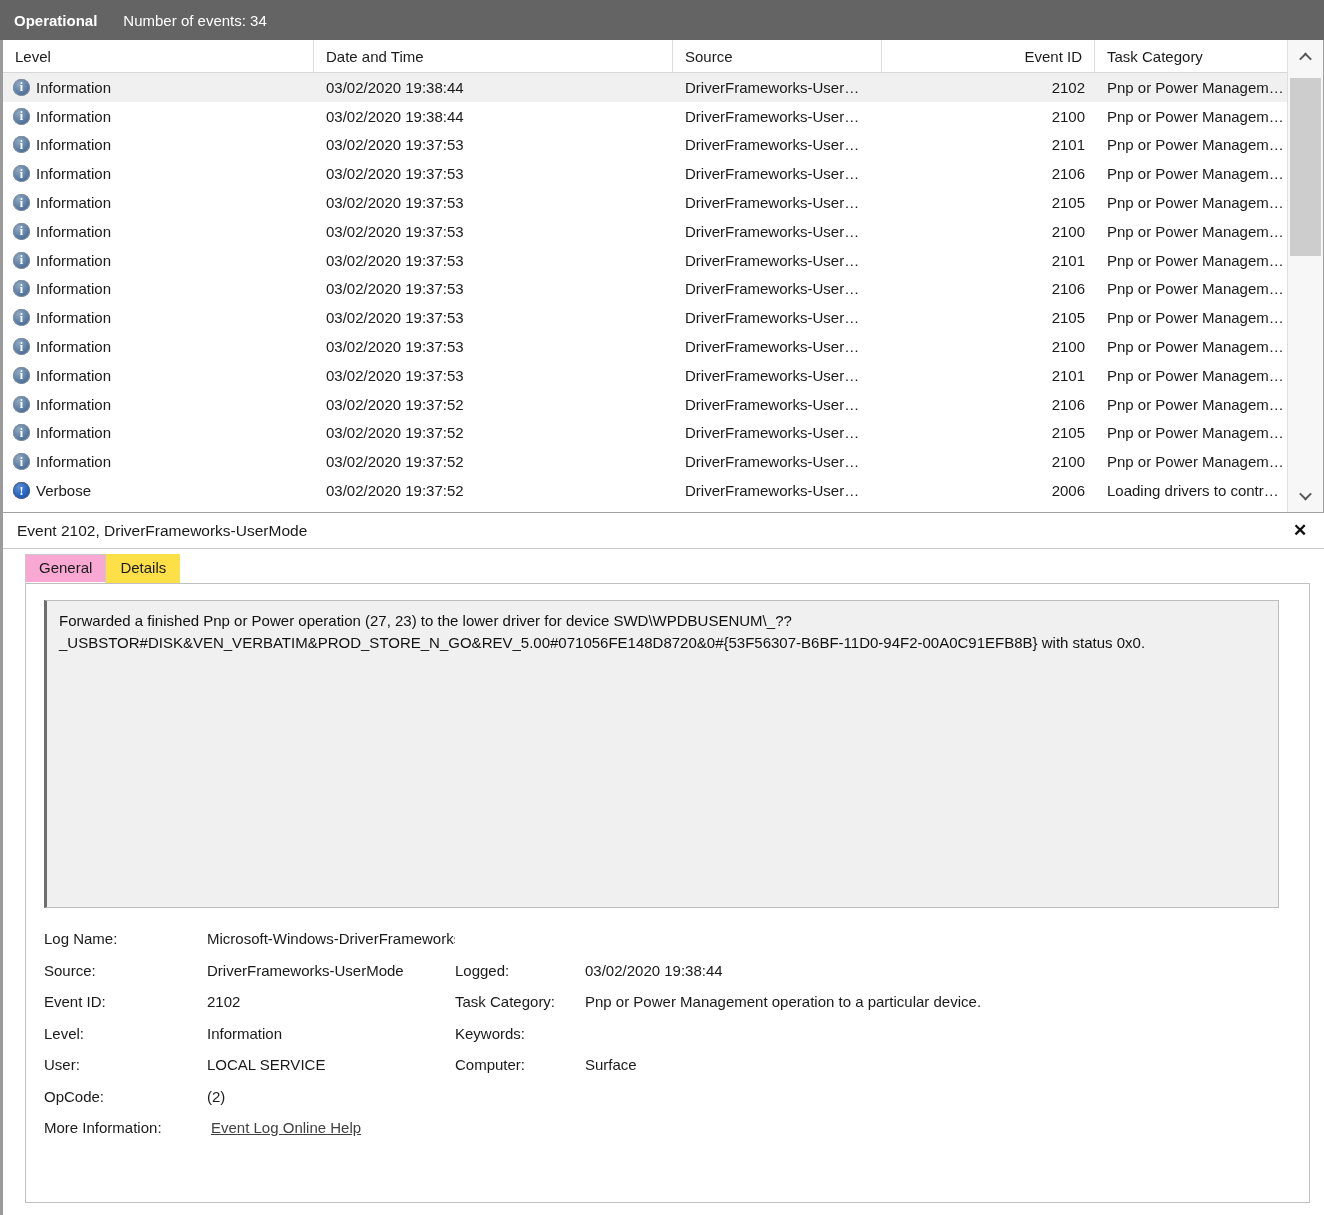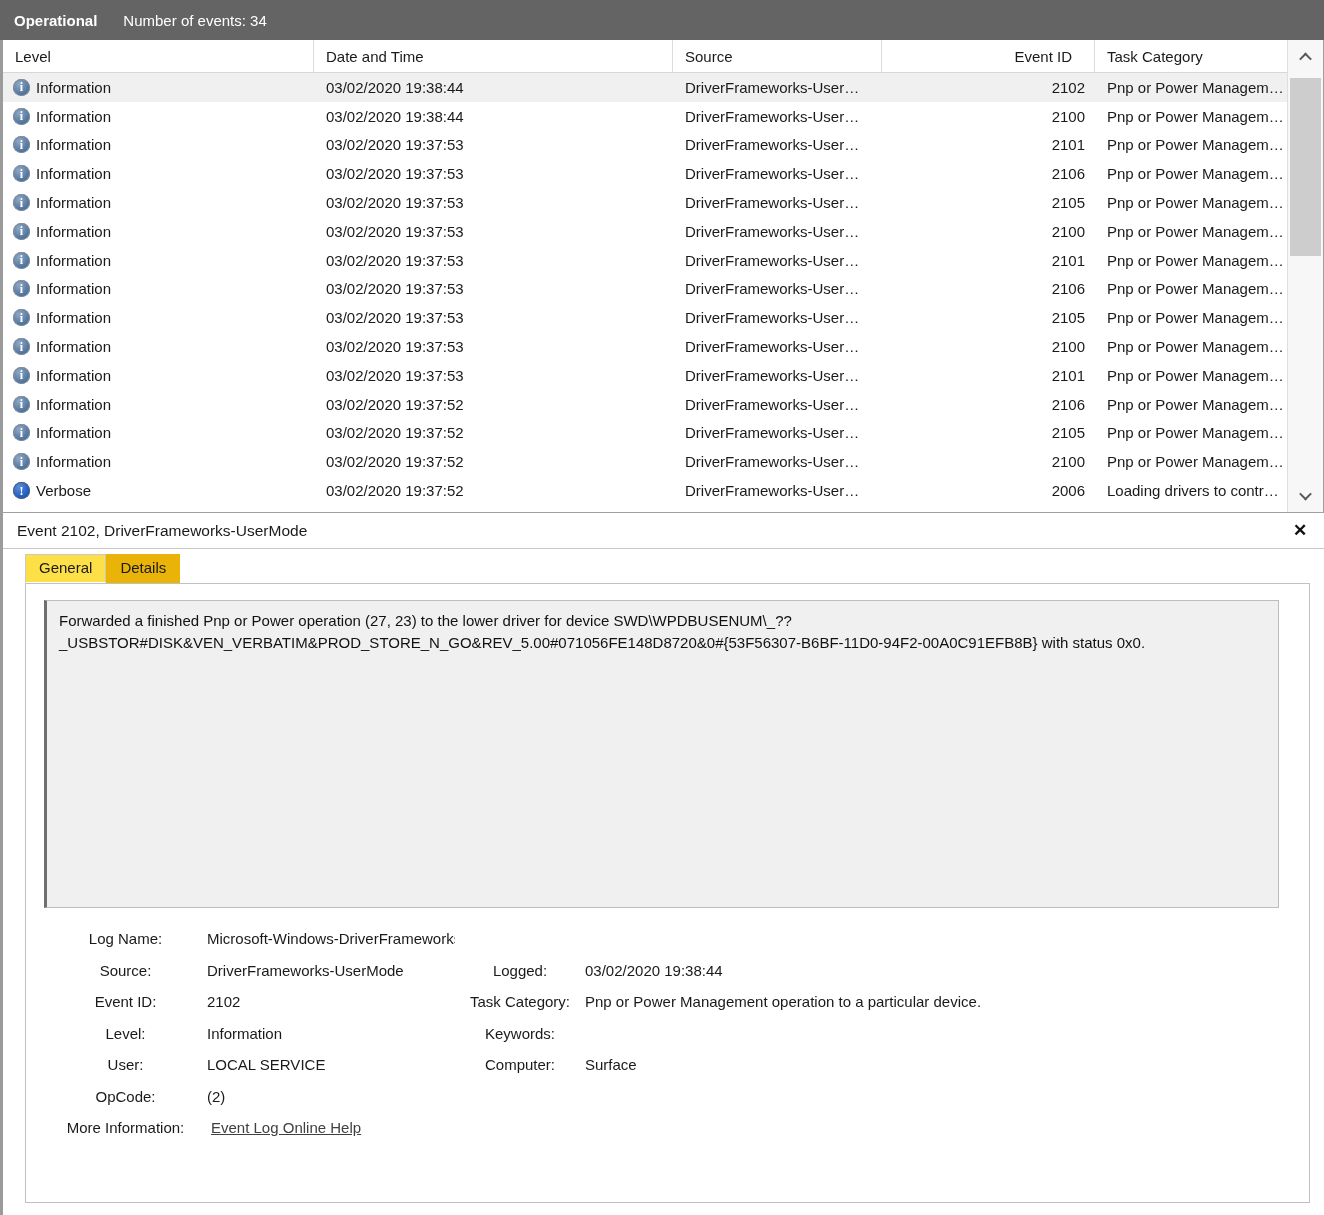--- a/index.html
+++ b/index.html
@@ -55,21 +55,21 @@
   #list-header .th {
     display: flex;
     align-items: center;
     font-size: 15px;
     color: #1a1a1a;
     padding: 0 8px 0 12px;
     border-right: 1px solid #dcdcdc;
     white-space: nowrap;
     overflow: hidden;
   }
-  #list-header .th.num { justify-content: flex-end; padding-right: 22px; text-align: center; }
+  #list-header .th.num { justify-content: flex-end; padding-right: 12px; text-align: center; }
 
   .col-level    { width: 311px; flex: none; }
   .col-datetime { width: 359px; flex: none; }
   .col-source   { width: 209px; flex: none; }
   .col-eventid  { width: 213px; flex: none; }
   .col-task     { flex: 1; min-width: 0; border-right: none !important; }
 
   
   #list-body { flex: 1; overflow: hidden; }
   .event-row {
@@ -175,28 +175,28 @@
     align-items: flex-end;
     height: 34px;
     padding-left: 22px;
     flex: none;
     background: #ffffff;
   }
   .tab {
     font-size: 15px;
     color: #1a1a1a;
     padding: 4px 13px 6px 13px;
-    background: #eab308;
+    background: #fde047;
     border: 1px solid transparent;
     position: relative;
   }
   .tab.active {
     border-color: #c9c9c9;
     border-bottom-color: #ffffff;
-    background: #fde047;
+    background: #f9a8d4;
     z-index: 2;
   }
 
   
   #detail-body {
     flex: 1;
     margin: 0 14px 12px 22px;
     border: 1px solid #c0c0c0;
     background: #ffffff;
     display: flex;
@@ -223,21 +223,21 @@
 
   
   #event-meta {
     margin: 22px 18px 0 18px;
     font-size: 15px;
     color: #1a1a1a;
     position: relative;
     flex: none;
   }
   .meta-row { display: flex; height: 31.5px; align-items: flex-start; }
-  .meta-label { width: 163px; flex: none; text-align: center; }
+  .meta-label { width: 163px; flex: none; }
   .meta-value { flex: 1; min-width: 0; white-space: nowrap; overflow: hidden; }
   .meta-left  { width: 411px; flex: none; display: flex; overflow: hidden; }
   .meta-right { flex: 1; display: flex; min-width: 0; }
   .meta-left .meta-value  { width: 248px; flex: none; }
   .meta-right .meta-label { width: 130px; }
   .meta-right .meta-value { padding-left: 0; }
   #help-link {
     color: #404040;
     text-decoration: underline;
     padding-left: 4px;

